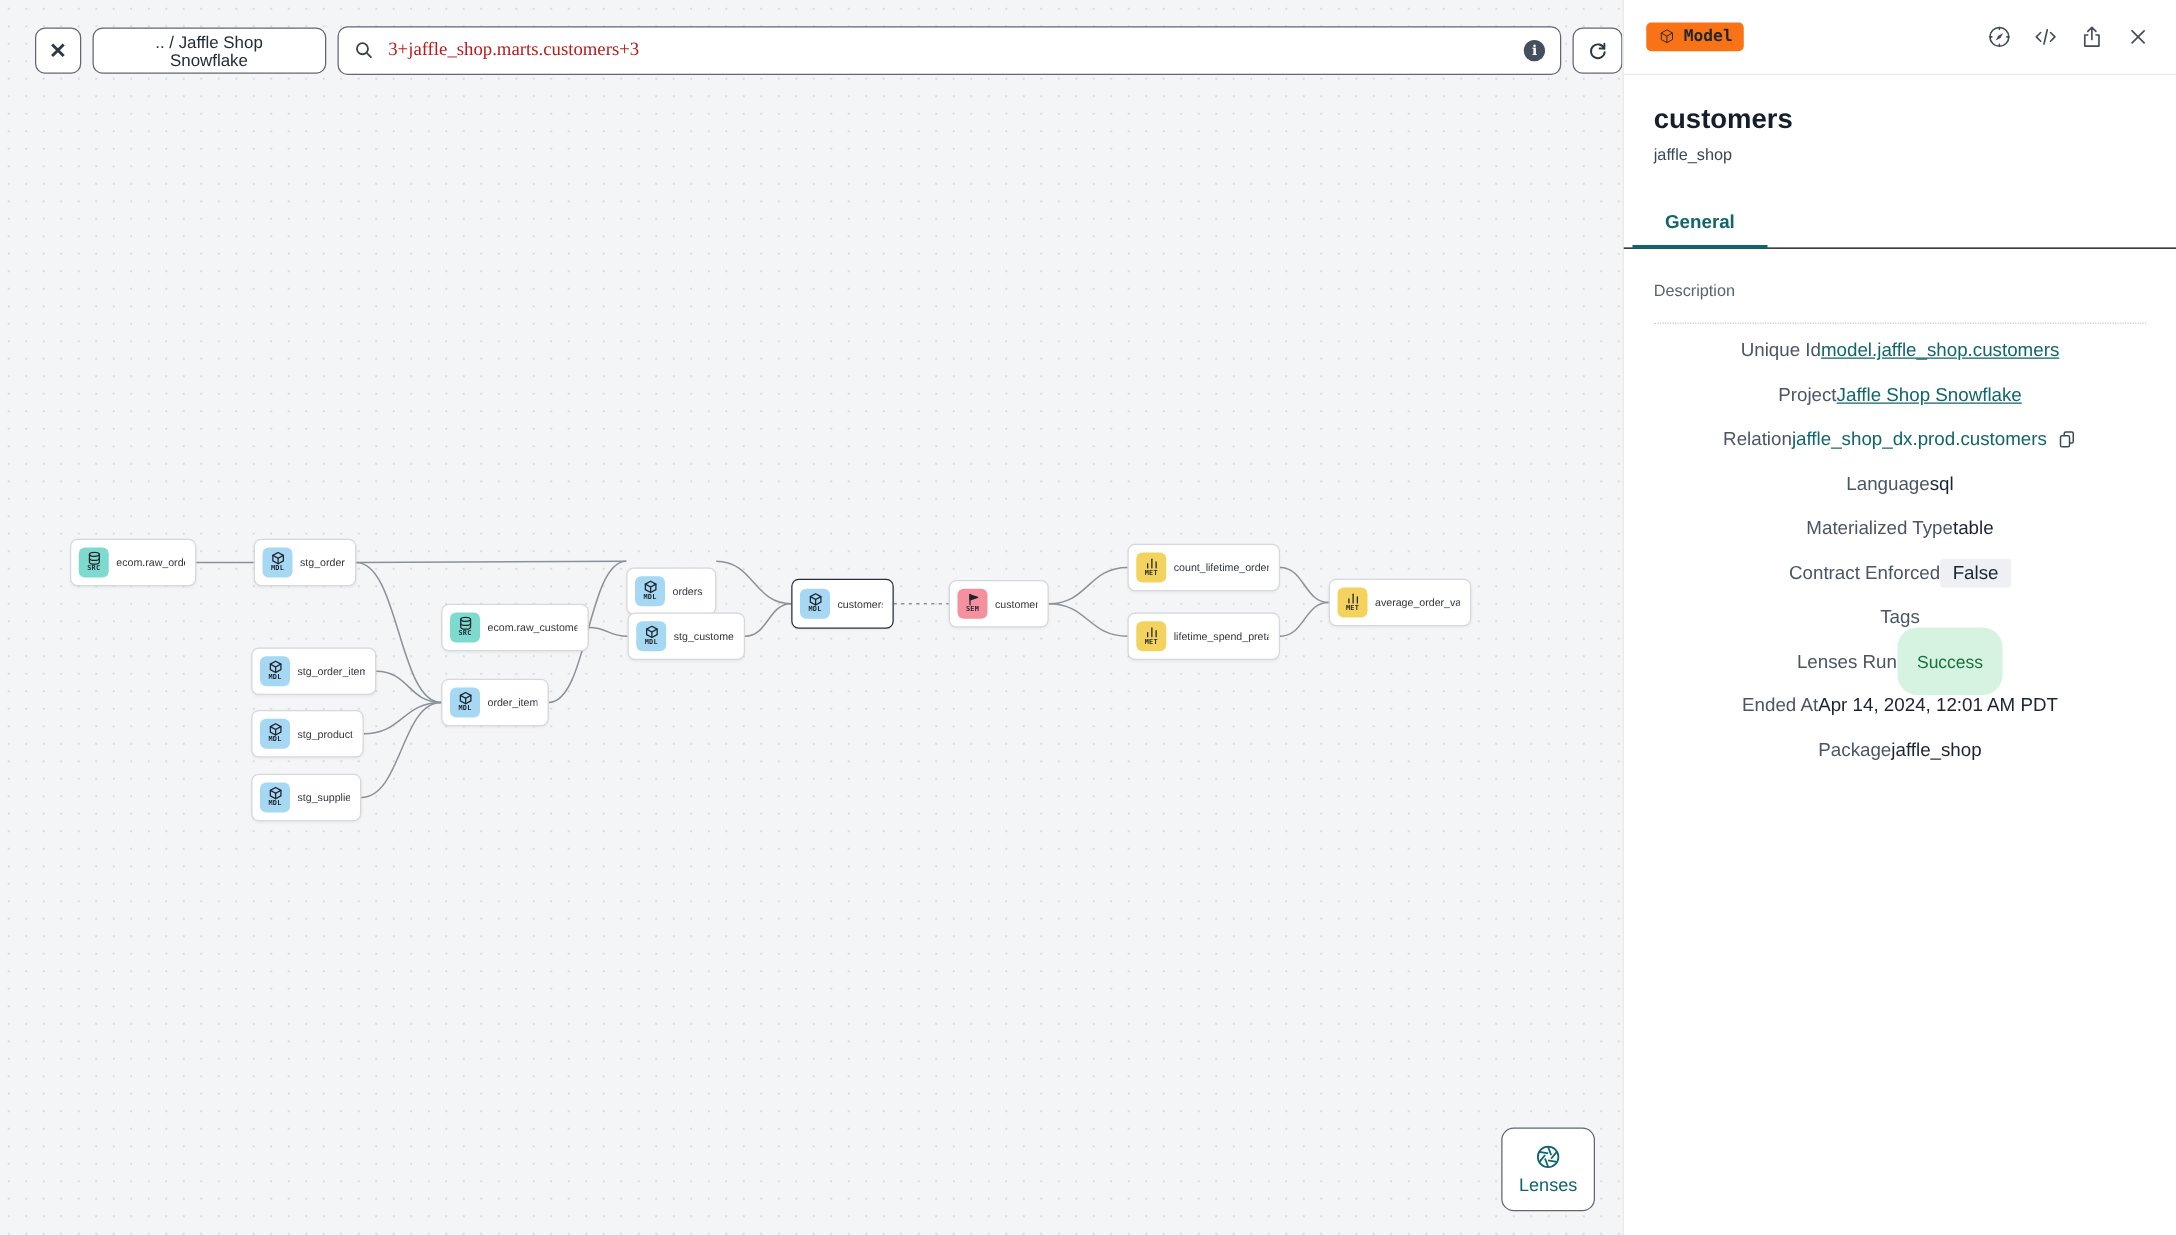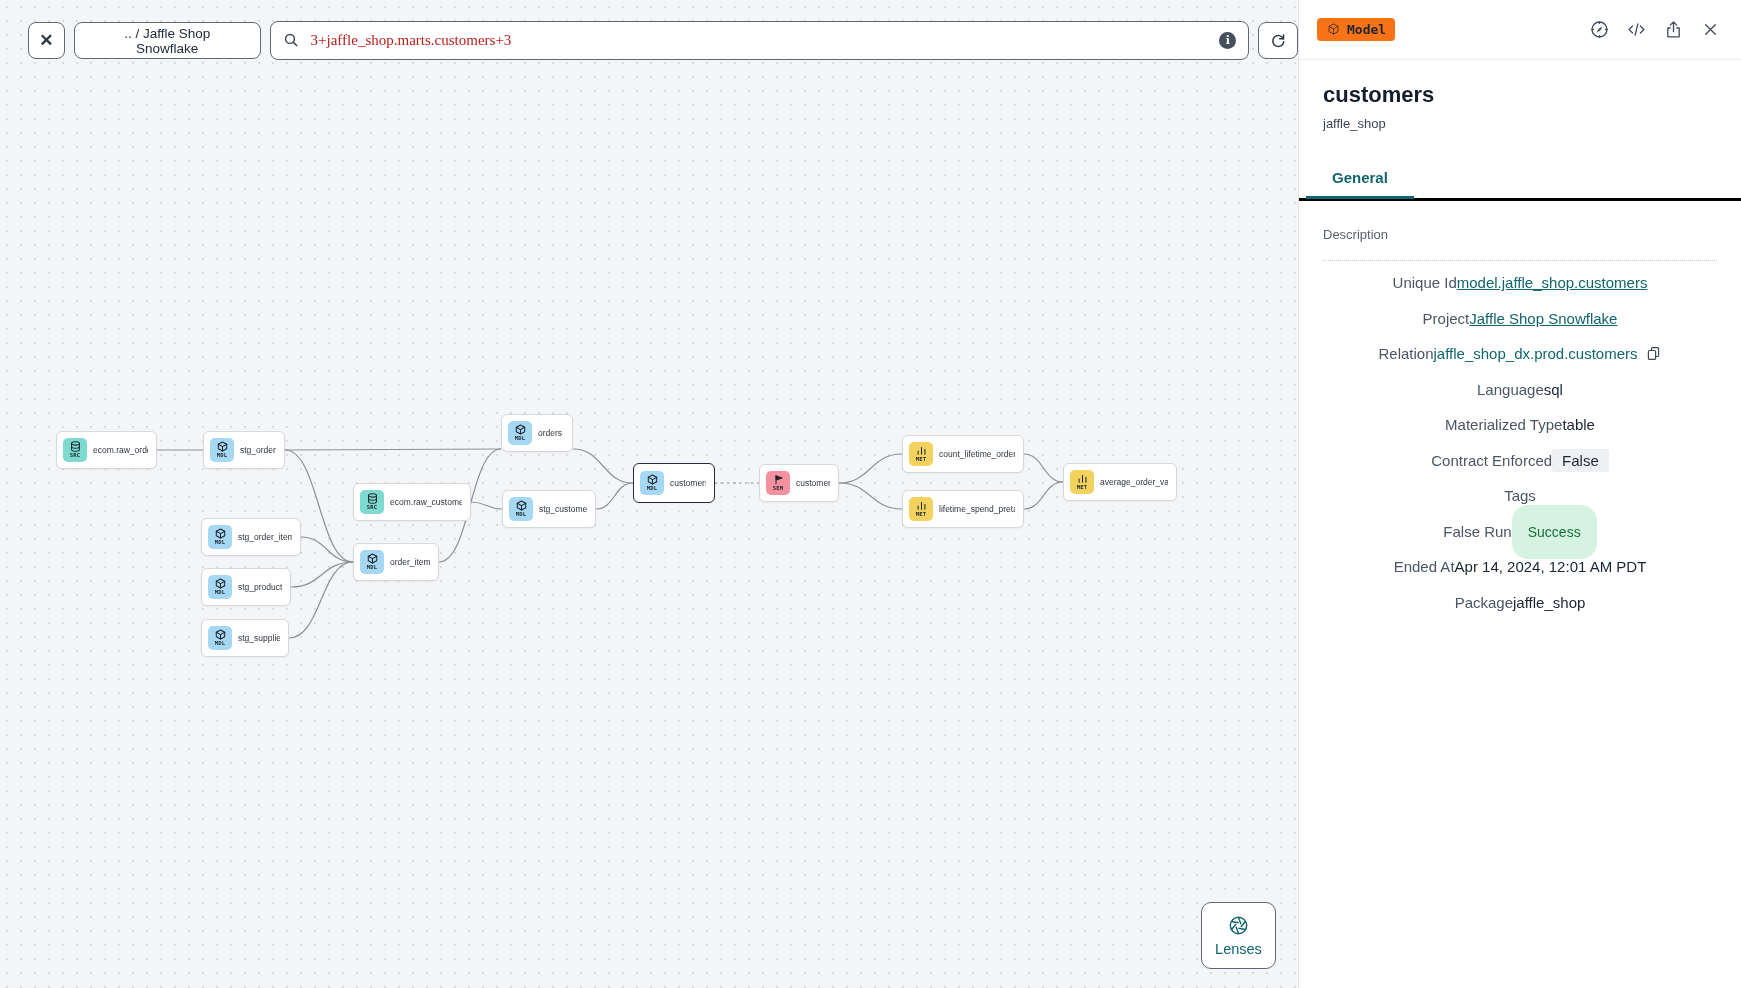--- a/index.html
+++ b/index.html
@@ -86,21 +86,21 @@
     cursor:default;
   }
   .type-badge svg { width:15px; height:15px; stroke:#1e2633; fill:none; stroke-width:1.2; stroke-linejoin:round; }
   .hicons { margin-left:auto; display:flex; align-items:center; gap:15px; }
   .hicon { width:22px; height:22px; color:#414b59; cursor:pointer; display:flex; align-items:center; justify-content:center; }
   .hicon svg { width:21px; height:21px; stroke:currentColor; fill:none; stroke-width:1.5; stroke-linecap:round; stroke-linejoin:round; }
 
   .panel-body { padding:0 24px; }
   .ptitle { margin:22px 0 0; font-size:22px; font-weight:700; color:#141e2d; }
   .psub { margin-top:8px; font-size:13px; color:#3d4654; }
-  .tabs { margin:30px -24px 0; padding:0 7px; border-bottom:3px solid #000000; }
+  .tabs { margin:30px -24px 0; padding:0 7px; border-bottom:1px solid #000000; }
   .tab {
     display:inline-block; padding:8px 26px 10px; margin-bottom:-1px; cursor:pointer;
     font-size:15px; font-weight:700; color:#11656c; border-bottom:3px solid #11656c;
   }
   .content { padding-top:26px; }
   .sect-label { font-size:13px; font-weight:400; color:#59636f; }
   .desc { margin:13px 0 0; font-size:15px; line-height:1.5; color:#2b3442; }
   hr.dotted { border:none; border-top:1px dotted #c6cad0; margin:18px 0 4px; }
 
   .frow { display:flex; align-items:center; justify-content:center; min-height:35.5px; font-size:15px; }
@@ -205,21 +205,21 @@
         <span class="nicon" style="background: rgb(166, 216, 244);">
           <svg viewBox="0 0 12 12">
             <path d="M6 1.1 L10.6 3.6 V8.4 L6 10.9 L1.4 8.4 V3.6 Z"></path>
             <path d="M1.4 3.6 L6 6.1 L10.6 3.6"></path>
             <path d="M6 6.1 V10.9"></path>
           </svg>
           <span class="t">MDL</span>
         </span>
         <span class="nlabel">order_items</span>
       </div>
-      <div class="node" style="left: 501px; top: 414px; width: 72px;">
+      <div class="node" style="left: 501px; top: 454px; width: 72px;">
         <span class="nicon" style="background: rgb(166, 216, 244);">
           <svg viewBox="0 0 12 12">
             <path d="M6 1.1 L10.6 3.6 V8.4 L6 10.9 L1.4 8.4 V3.6 Z"></path>
             <path d="M1.4 3.6 L6 6.1 L10.6 3.6"></path>
             <path d="M6 6.1 V10.9"></path>
           </svg>
           <span class="t">MDL</span>
         </span>
         <span class="nlabel">orders</span>
       </div>
@@ -410,21 +410,21 @@
           </div>
           <div class="frow">
             <span class="flabel">Contract Enforced</span>
             <span class="fval"><span class="pill-gray">False</span></span>
           </div>
           <div class="frow">
             <span class="flabel">Tags</span>
             <span class="fval"></span>
           </div>
           <div class="frow">
-            <span class="flabel">False Run</span>
+            <span class="flabel">Lenses Run</span>
             <span class="fval"><span class="pill-green" style="background: rgb(213, 243, 224); color: rgb(23, 113, 60);">Success</span></span>
           </div>
           <div class="frow">
             <span class="flabel">Ended At</span>
             <span class="fval">Apr 14, 2024, 12:01 AM PDT</span>
           </div>
           <div class="frow">
             <span class="flabel">Package</span>
             <span class="fval">jaffle_shop</span>
           </div>

